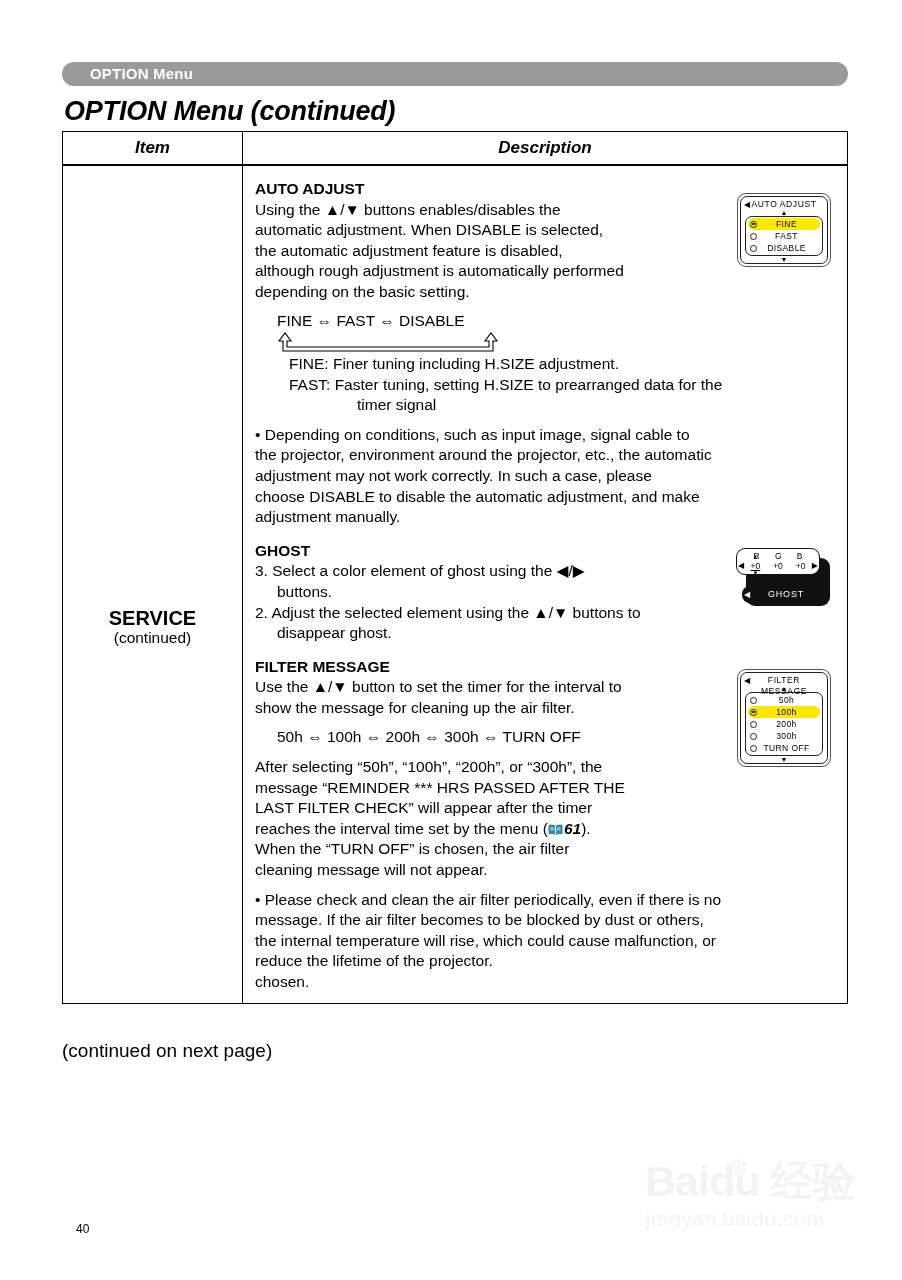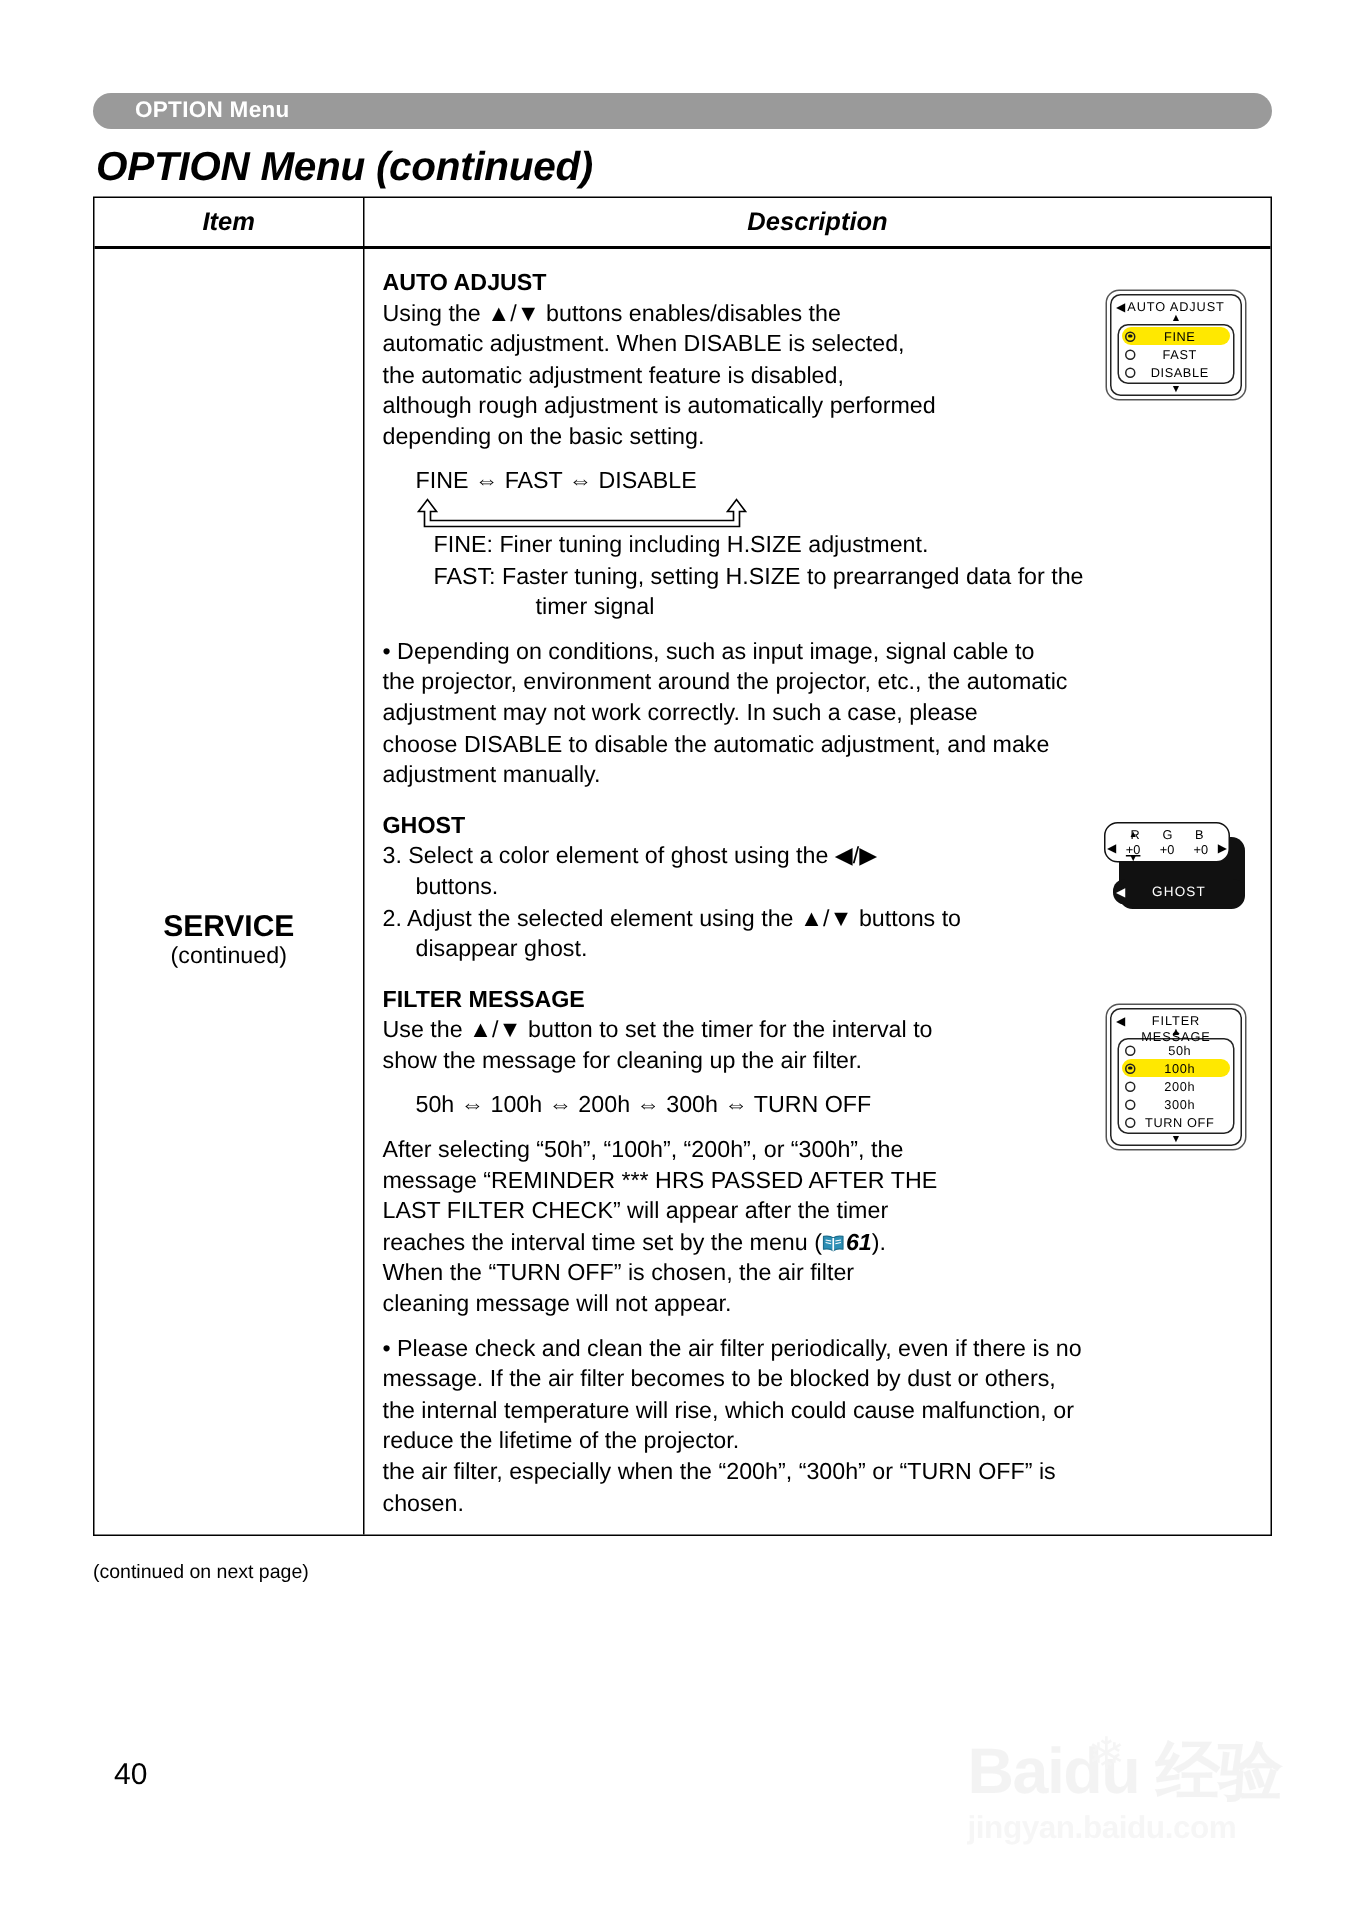--- a/index.html
+++ b/index.html
@@ -265,27 +265,27 @@
     vertical-align: -2px;
     margin-right: 1px;
   }
   .ref-num { font-weight: bold; font-style: italic; }
 
   
   .continued-note {
     position: absolute;
     left: 62px;
     top: 1040px;
-    font-size: 13px;
+    font-size: 19px;
   }
   .page-number {
     position: absolute;
     left: 76px;
-    top: 1172px;
-    font-size: 20px;
+    top: 1222px;
+    font-size: 12px;
   }
 
   
   .watermark {
     position: absolute;
     left: 645px;
     top: 1155px;
     width: 230px;
     height: 92px;
     opacity: .55;
@@ -412,21 +412,20 @@
         <div>When the “TURN OFF” is chosen, the air filter</div>
         <div>cleaning message will not appear.</div>
       </div>
 
       <div class="gap-sm"></div>
       <div class="para">
         <div>• Please check and clean the air filter periodically, even if there is no</div>
         <div>message. If the air filter becomes to be blocked by dust or others,</div>
         <div>the internal temperature will rise, which could cause malfunction, or</div>
         <div>reduce the lifetime of the projector.</div>
-        <div>the air filter, especially when the “200h”, “300h” or “TURN OFF” is</div>
         <div>chosen.</div>
       </div>
 
     </div>
   </div>
 </div>
 
 <div class="osd" style="left:737px; top:193px; width:94px;">
   <div class="osd-outer">
     <div class="osd-inner">

